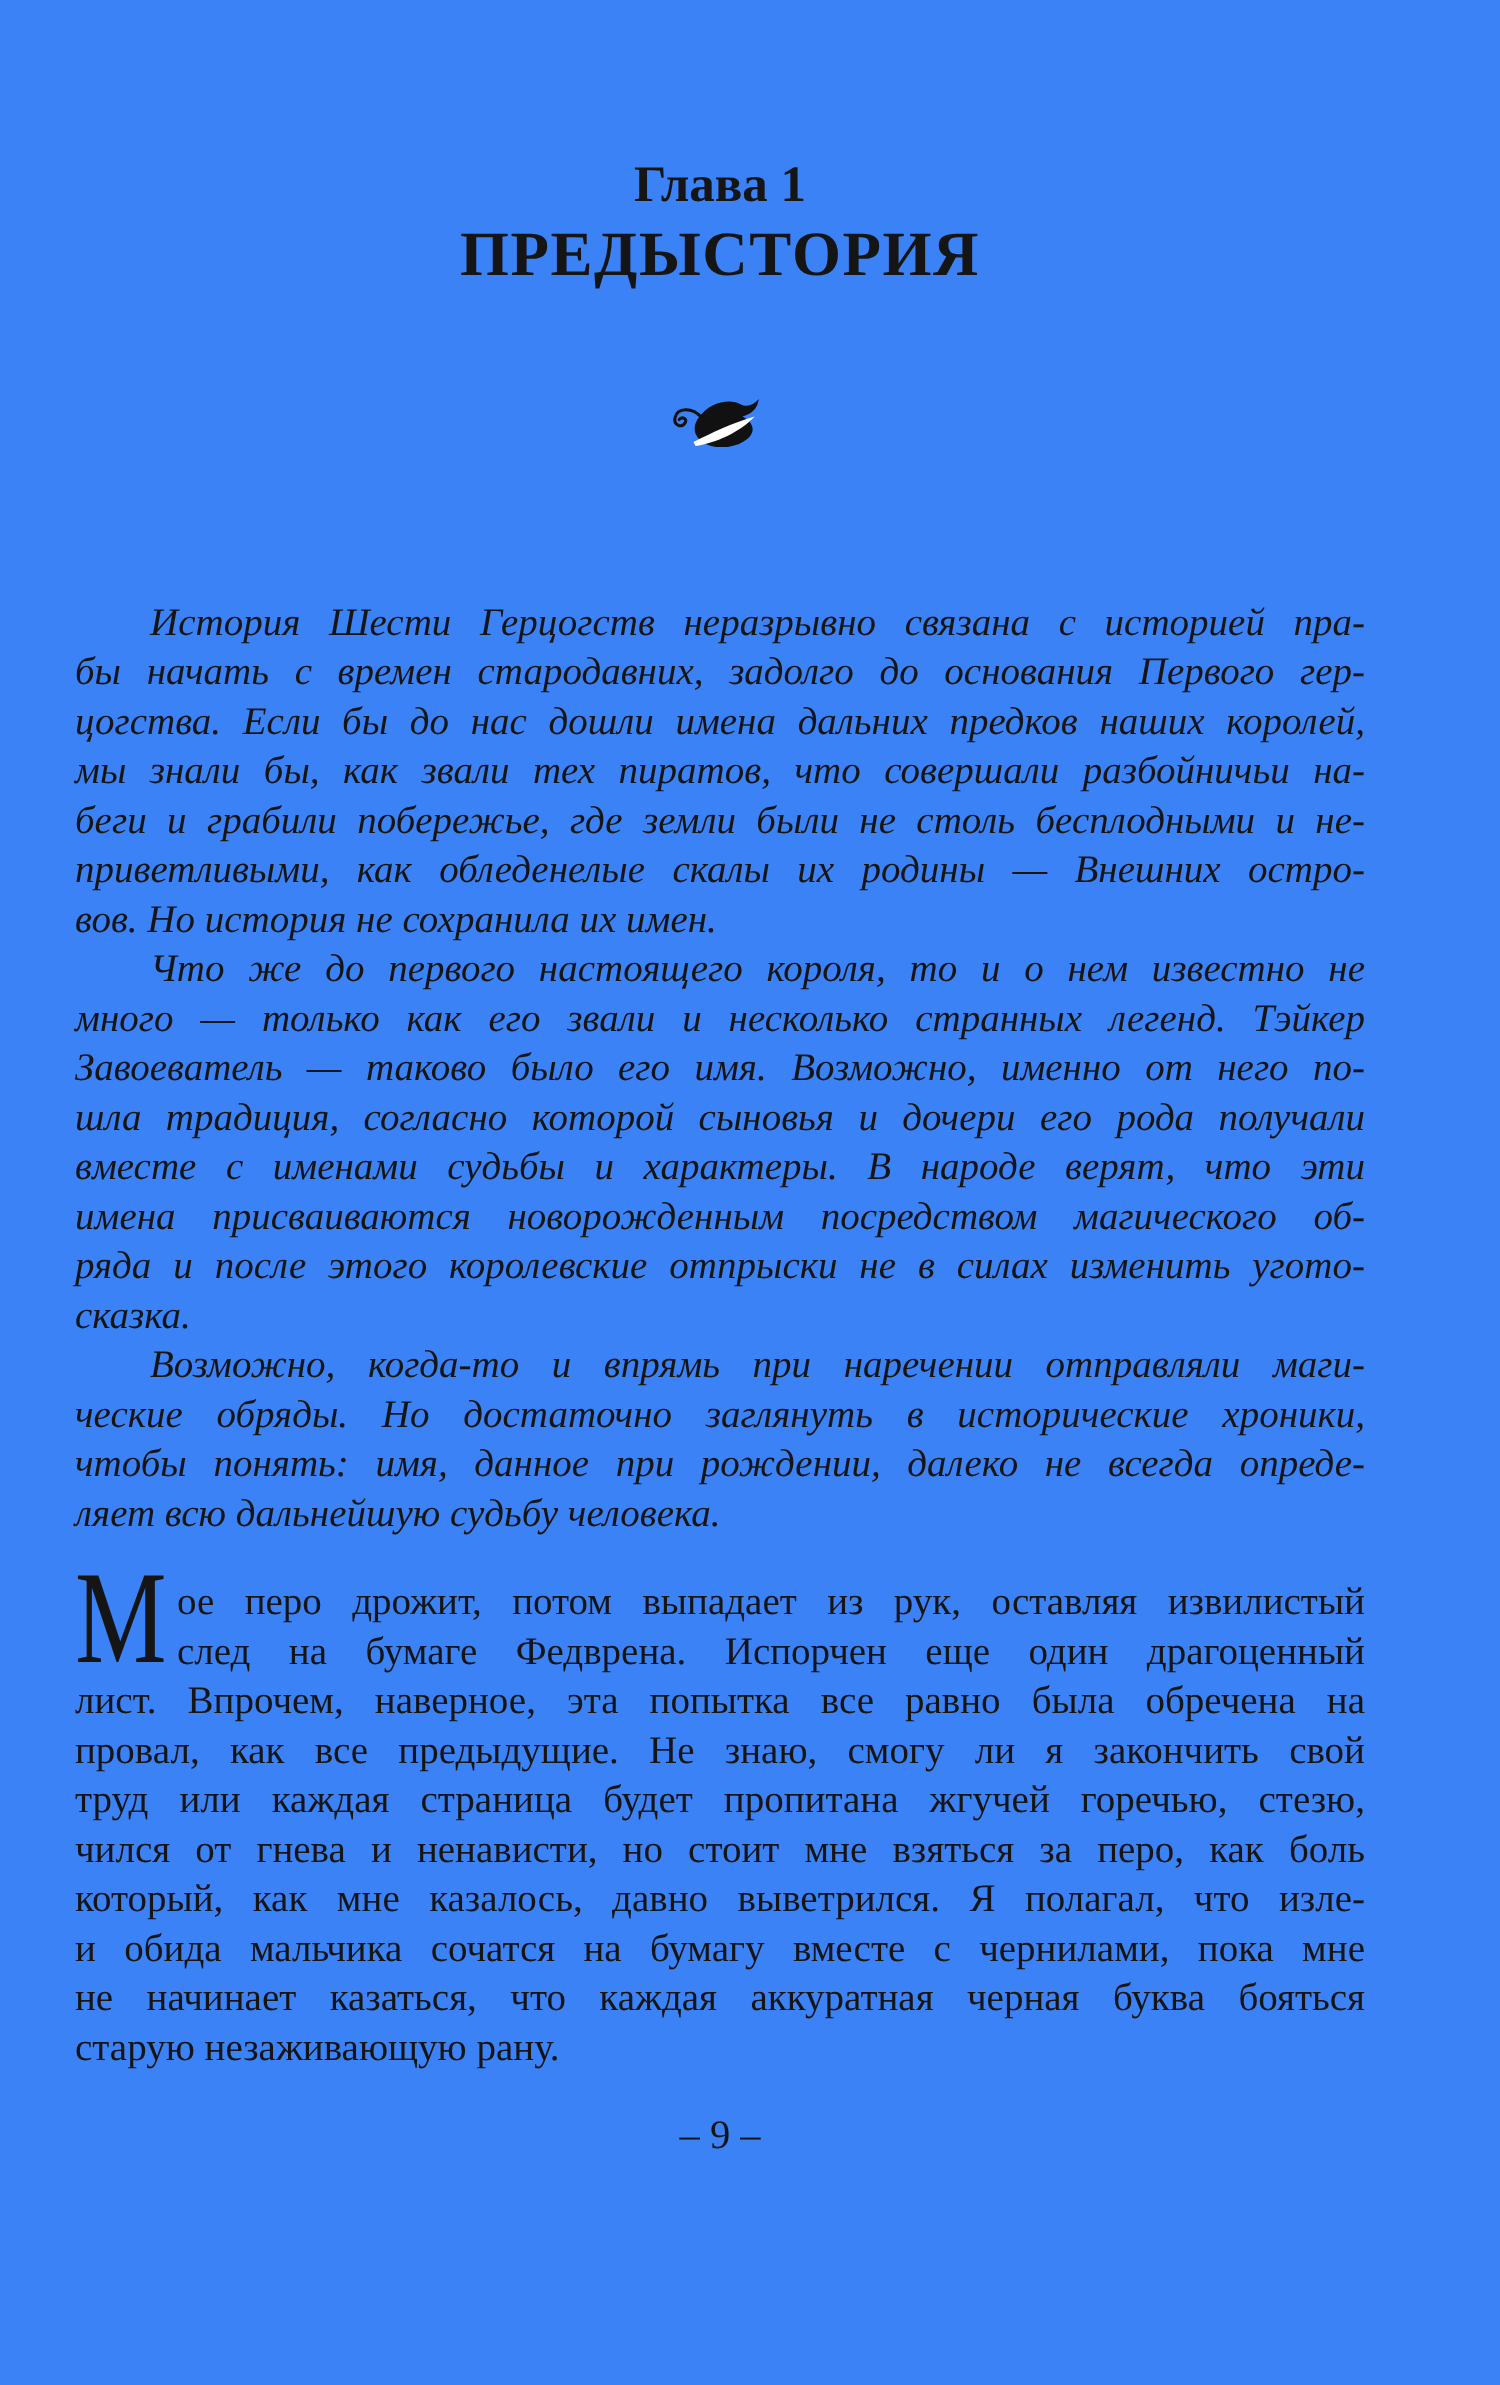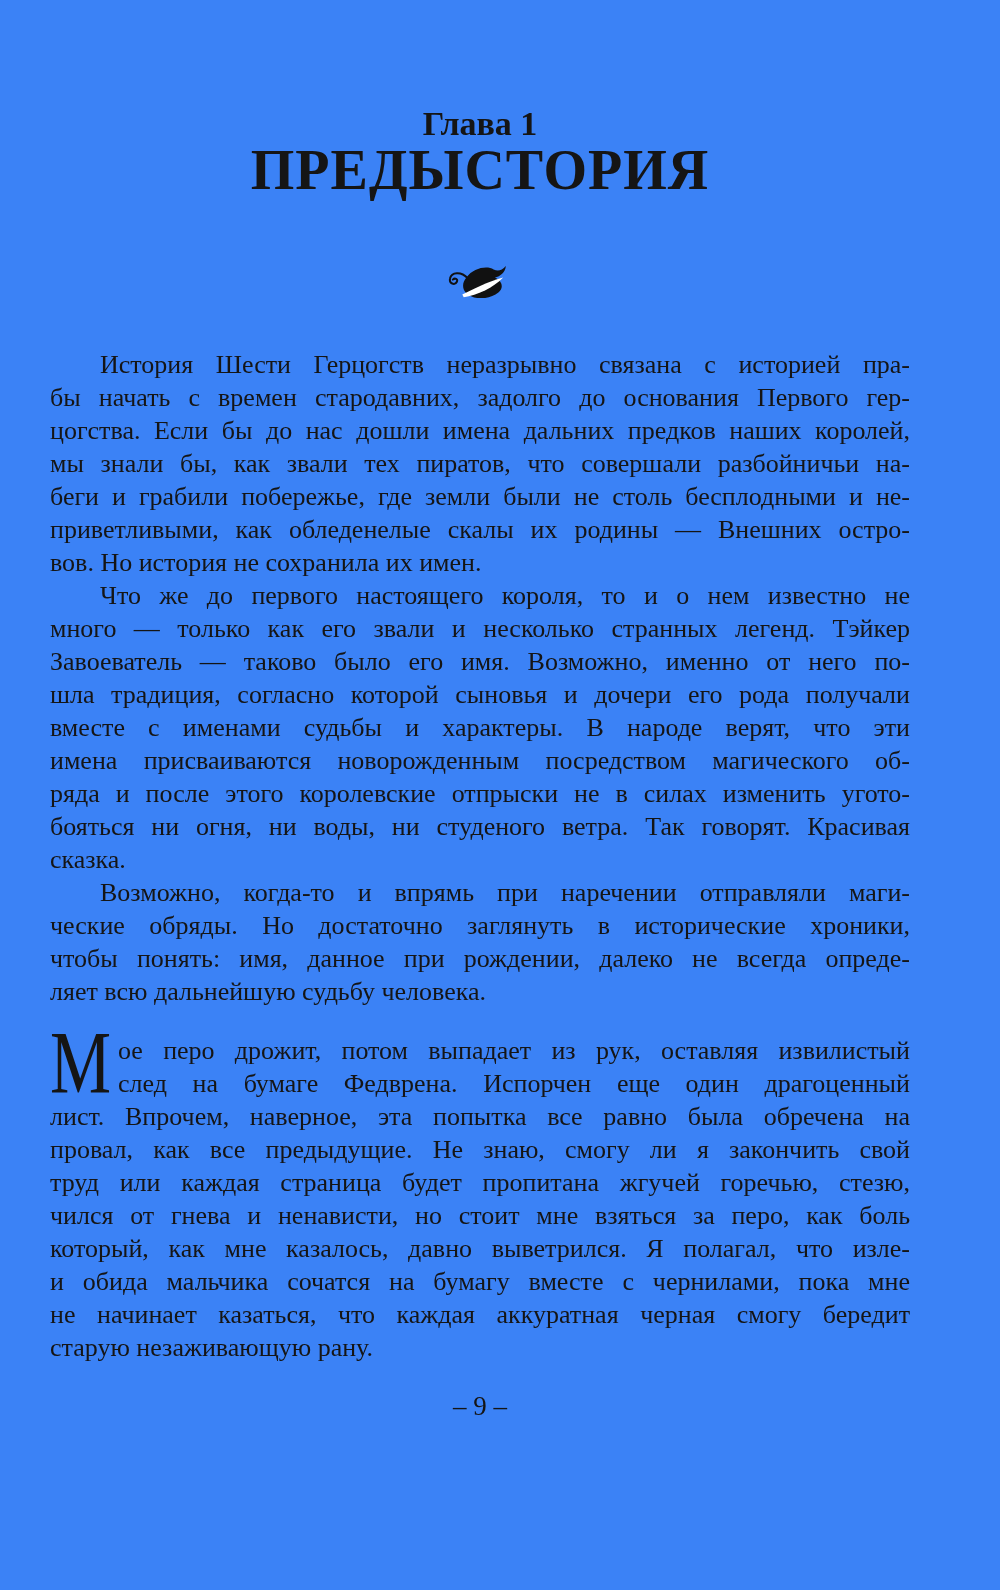--- a/index.html
+++ b/index.html
@@ -15,31 +15,31 @@
   .textcol {
     position:absolute;
     left:50px; top:0;
     width:860px;
   }
   .chapter-head { margin-top:104px; text-align:center; }
   .chapter-label {
     font-size:34px; line-height:40px; font-weight:bold;
   }
   .chapter-title {
-    font-size:56px; line-height:48px; font-weight:bold;
+    font-size:42px; line-height:48px; font-weight:bold;
     letter-spacing:1px; margin-top:2px;
   }
   .ornament {
     margin-top:70px;
     height:34px;
     display:flex; justify-content:center; align-items:center;
   }
   .ornament svg { width:72px; height:34px; display:block; }
 
-  .intro { margin-top:50px; }
+  .intro { margin-top:100px; font-style:italic; }
   .ln {
     font-size:26px;
     height:33px; line-height:33px;
     text-align:justify;
     text-align-last:justify;
     white-space:nowrap;
   }
   .ln.last { text-align-last:left; }
   .ln.indent { text-indent:50px; }
 
@@ -88,42 +88,41 @@
           <div class="ln last">вов. Но история не сохранила их имен.</div>
         </div>
         <div class="para">
           <div class="ln indent">Что же до первого настоящего короля, то и о нем известно не</div>
           <div class="ln">много — только как его звали и несколько странных легенд. Тэйкер</div>
           <div class="ln">Завоеватель — таково было его имя. Возможно, именно от него по-</div>
           <div class="ln">шла традиция, согласно которой сыновья и дочери его рода получали</div>
           <div class="ln">вместе с именами судьбы и характеры. В народе верят, что эти</div>
           <div class="ln">имена присваиваются новорожденным посредством магического об-</div>
           <div class="ln">ряда и после этого королевские отпрыски не в силах изменить угото-</div>
-          <div class="ln">бояться ни огня, ни воды, ни студеного ветра. Так говорят. Красивая</div>
           <div class="ln last">сказка.</div>
         </div>
         <div class="para">
           <div class="ln indent">Возможно, когда-то и впрямь при наречении отправляли маги-</div>
           <div class="ln">ческие обряды. Но достаточно заглянуть в исторические хроники,</div>
           <div class="ln">чтобы понять: имя, данное при рождении, далеко не всегда опреде-</div>
           <div class="ln last">ляет всю дальнейшую судьбу человека.</div>
         </div>
       </div>
 
     <div class="main" id="main">
       <span class="dropcap">М</span>
     <div class="ln">ое перо дрожит, потом выпадает из рук, оставляя извилистый</div>
         <div class="ln">след на бумаге Федврена. Испорчен еще один драгоценный</div>
         <div class="ln">лист. Впрочем, наверное, эта попытка все равно была обречена на</div>
         <div class="ln">провал, как все предыдущие. Не знаю, смогу ли я закончить свой</div>
         <div class="ln">труд или каждая страница будет пропитана жгучей горечью, стезю,</div>
         <div class="ln">чился от гнева и ненависти, но стоит мне взяться за перо, как боль</div>
         <div class="ln">который, как мне казалось, давно выветрился. Я полагал, что изле-</div>
         <div class="ln">и обида мальчика сочатся на бумагу вместе с чернилами, пока мне</div>
-        <div class="ln">не начинает казаться, что каждая аккуратная черная смогу бередит</div>
+        <div class="ln">не начинает казаться, что каждая аккуратная черная буква бояться</div>
         <div class="ln last">старую незаживающую рану.</div>
       </div>
 
     <div class="footer">
       <span>– 9 –</span>
     </div>
 
   </div>
 </div>
 

